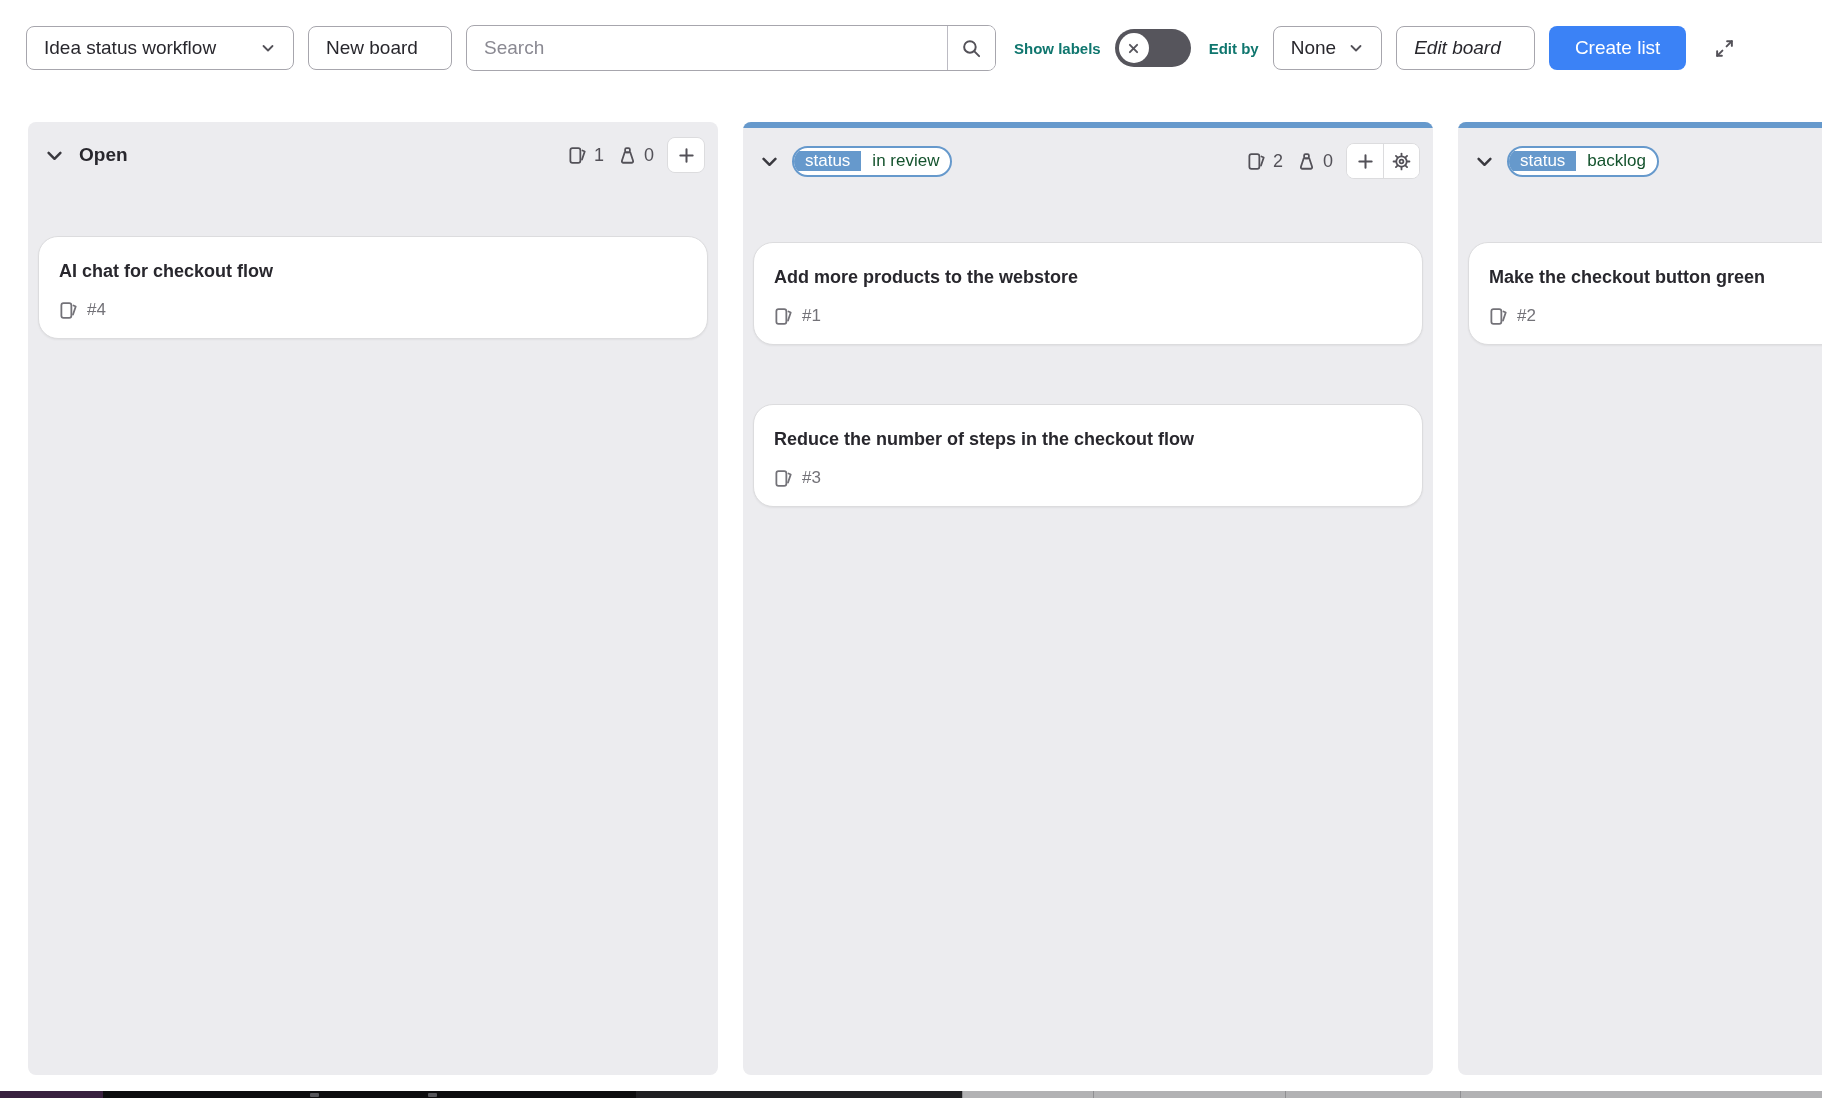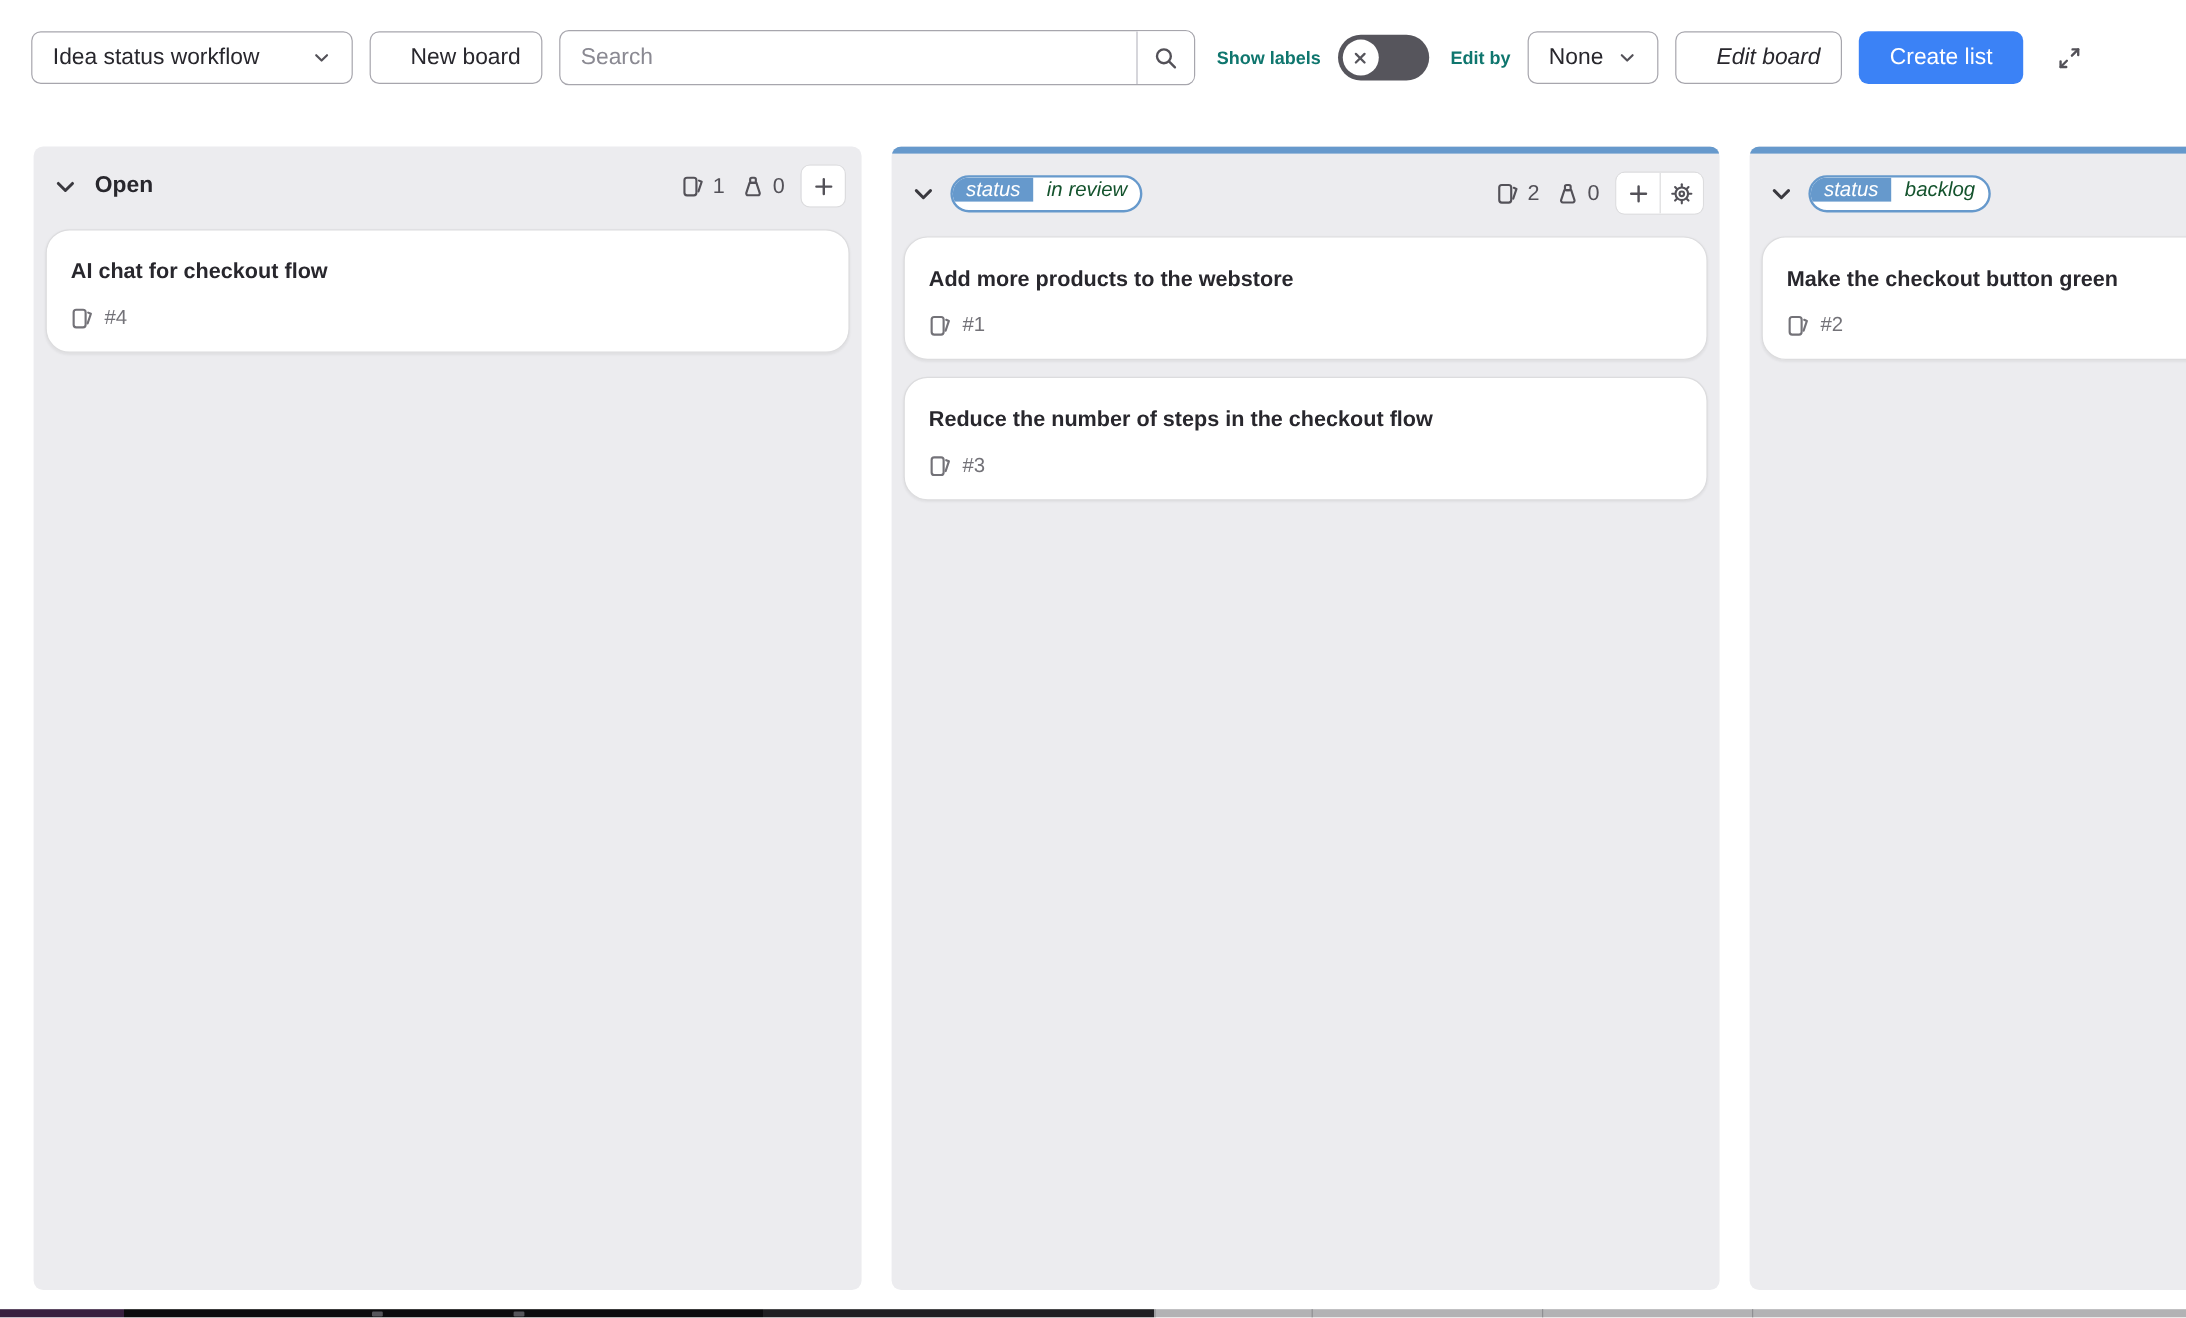--- a/index.html
+++ b/index.html
@@ -8,21 +8,21 @@
     width:1822px; height:1098px; overflow:hidden; position:relative;
     background:#ffffff; color:#333238;
     font-family:"Liberation Sans", sans-serif;
   }
 
   
   .toolbar { height:96px; display:flex; align-items:center; padding:0 24px 0 26px; gap:14px; }
   .btn {
     height:44px; border:1px solid #a7a6ad; border-radius:8px; background:#fff;
     font-family:inherit; font-size:19px; color:#28272d;
-    display:inline-flex; align-items:center; justify-content:flex-end; gap:12px;
+    display:inline-flex; align-items:center; justify-content:flex-start; gap:12px;
     padding:0 17px; cursor:pointer; white-space:nowrap;
   }
   .btn.dd { justify-content:space-between; }
   .w-switcher { min-width:268px; }
   .w-newboard { min-width:144px; }
   .w-none { min-width:105px; }
   .w-edit { min-width:139px;font-style:italic; }
   .search-group {
     width:530px; height:46px; border:1px solid #a7a6ad; border-radius:8px;
     display:flex; overflow:hidden; background:#fff; flex:none;
@@ -56,43 +56,43 @@
   .board { margin:26px 0 0 28px; display:flex; gap:25px; height:953px; align-items:stretch; }
   .column {
     width:690px; flex:none; background:#ececef; border-radius:8px;
     display:flex; flex-direction:column; overflow:hidden;
   }
   .col-accent { height:6px; flex:none; }
   .col-header { display:flex; align-items:center; padding:15px 13px 12px 14px; flex:none; }
   .chev-btn { background:none; border:0; padding:2px; display:flex; cursor:pointer; }
   .col-title { font-size:19px; font-weight:700; color:#28272d; margin:0 0 0 12px; }
   .scoped-label {
-    display:inline-flex; align-items:flex-start; border:2px solid #6699cc; border-radius:16px;
-    overflow:hidden; background:#fff; height:31px; font-size:17px; cursor:pointer; margin-left:10px;font-style:italic;
+    display:inline-flex; align-items:center; border:2px solid #6699cc; border-radius:16px;
+    overflow:hidden; background:#fff; height:31px; font-size:17px; cursor:pointer; margin-left:10px;
   }
   .scoped-label .scope { color:#fff; padding:0 11px; display:flex; align-items:center; background:#6699cc; }
   .scoped-label .value { color:#14532d; padding:0 11px; display:flex; align-items:center; }
   .spacer { flex:1; }
   .meta { display:flex; align-items:center; gap:7px; color:#535158; }
   .meta + .meta { margin-left:14px; }
   .count { font-size:18px; color:#535158; }
   .btn-group {
     display:flex; border:1px solid #dcdcde; border-radius:8px; background:#fff;
     margin-left:13px; overflow:hidden; flex:none;
   }
   .icon-btn {
     width:36px; height:34px; display:flex; align-items:center; justify-content:center;
     background:#fff; border:0; cursor:pointer; padding:0;
   }
   .icon-btn + .icon-btn { border-left:1px solid #dcdcde; }
 
   .cards { padding:6px 10px 10px; display:flex; flex-direction:column; gap:14px; overflow:hidden; }
   .card {
     background:#fff; border:1px solid #dcdcde; border-radius:20px;
-    padding:21px 20px 18px; cursor:pointer; box-shadow:0 1px 2px rgba(31,30,36,0.06);
+    padding:21px 20px 18px; cursor:pointer; box-shadow:0 1px 2px rgba(31,30,36,0.06);margin-top:45px;
   }
   .card-title { font-size:18px; line-height:26px; font-weight:700; color:#28272d; margin:0; max-width:440px; }
   .card-meta { margin-top:16px; display:flex; align-items:center; gap:9px; color:#737278; font-size:17px; }
 
   
   .taskbar {
     position:absolute; left:0; right:0; bottom:0; height:7px;
     background:linear-gradient(to right,
       #38203f 0, #38203f 103px,
       #0c0c0e 103px, #0c0c0e 636px,

